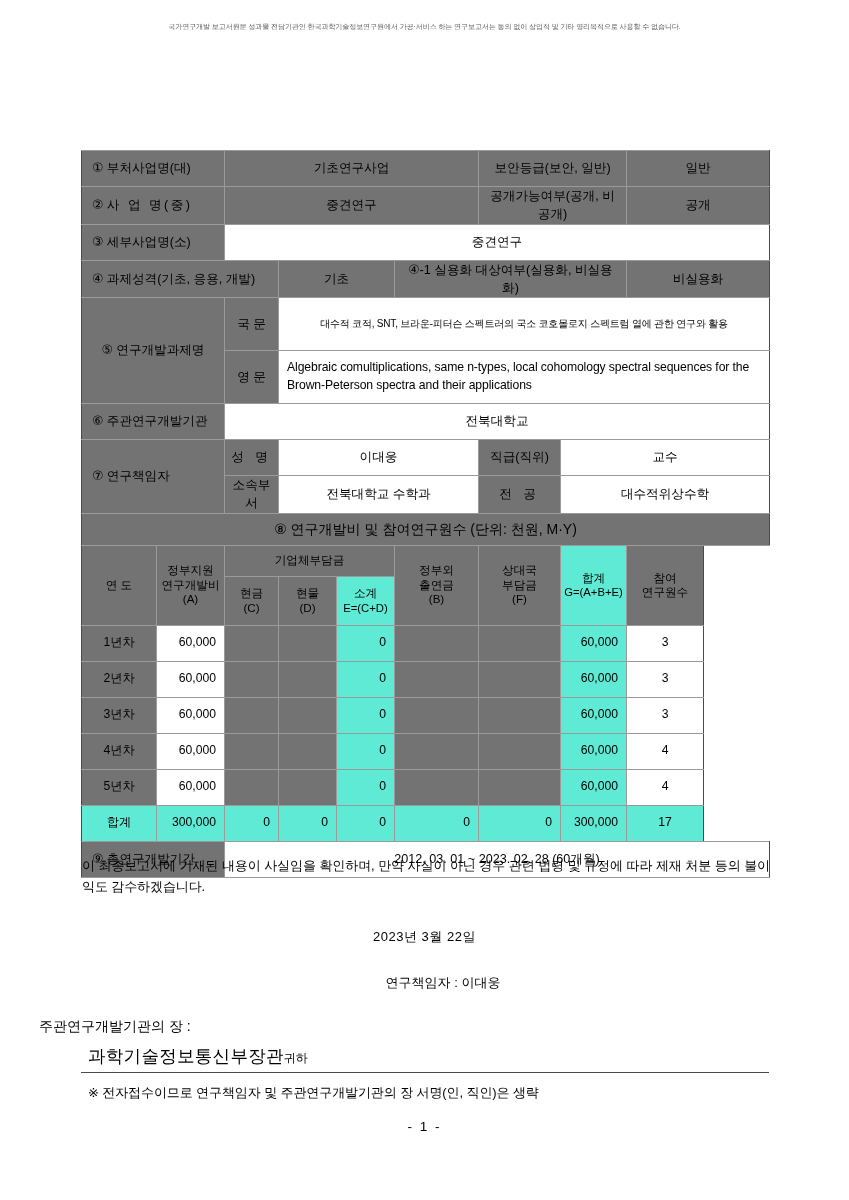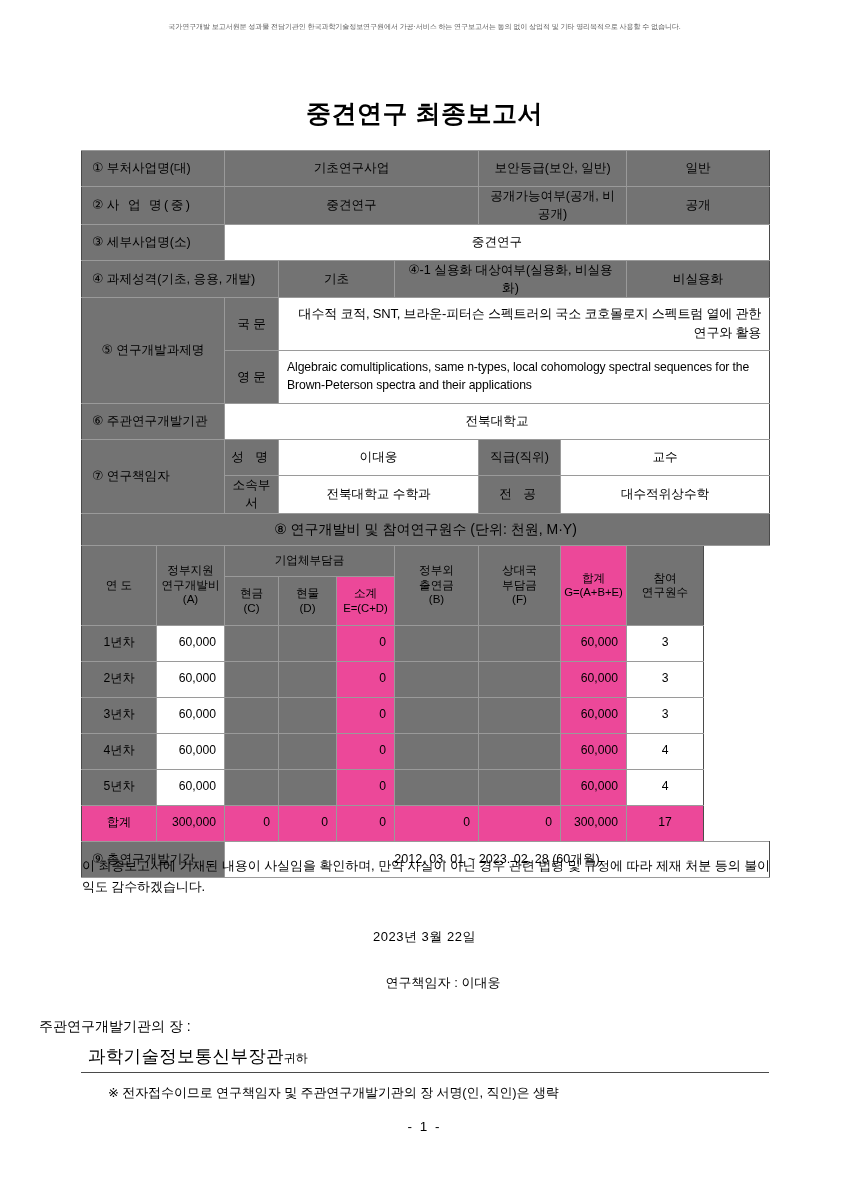--- a/index.html
+++ b/index.html
@@ -62,36 +62,36 @@
     border: 1px solid #9a9a9a;
     padding: 0 6px;
     vertical-align: middle;
     line-height: 1.45;
   }
   .main-table tr > td:first-child { border-left: 1px solid #4a4a4a; }
   .main-table tr > td:last-child  { border-right: 1px solid #4a4a4a; }
 
   .gray   { background: #737373; }
   .white  { background: #ffffff; }
-  .orange { background: #ec4899; }
+  .orange { background: #5eead4; }
 
   .c  { text-align: center; }
   .r  { text-align: right; padding-right: 8px !important; }
 
   .h-row td { height: 35px; }
   .label-cell { text-align: left; padding-left: 10px !important; }
 
   .spaced { letter-spacing: 4px; }
   .spaced2 { letter-spacing: 2.5px; }
 
   .title-kr {
-    font-size: 13px;
+    font-size: 10px;
     line-height: 1.5;
     padding: 6px 8px !important;
-    text-align: right;
+    text-align: center;
     letter-spacing: -0.2px;
   }
   .title-en {
     font-size: 12.2px;
     line-height: 1.55;
     padding: 6px 8px !important;
     text-align: left;
     letter-spacing: -0.1px;
     margin-top: 48px;
   }
@@ -172,40 +172,38 @@
     width: 688px;
     height: 1px;
     background: #4a4a4a;
   }
   .note {
     position: absolute;
     top: 1084px;
     left: 88px;
     font-size: 13px;
     letter-spacing: -0.1px;
-    margin-left: 20px;
   }
   .page-num {
     position: absolute;
     top: 1119px;
     left: 0;
     right: 0;
     text-align: center;
     font-size: 13.5px;
     letter-spacing: 2px;
   }
 </style>
 </head>
 <body>
 
 <div class="page">
 
   <div class="copyright">국가연구개발 보고서원문 성과물 전담기관인 한국과학기술정보연구원에서 가공·서비스 하는 연구보고서는 동의 없이 상업적 및 기타 영리목적으로 사용할 수 없습니다.</div>
 
-  <div class="doc-title">중견연구 최종보고서</div>
 
   <table class="main-table">
     <colgroup>
       <col style="width:75px">
       <col style="width:68px">
       <col style="width:54px">
       <col style="width:58px">
       <col style="width:58px">
       <col style="width:84px">
       <col style="width:82px">

